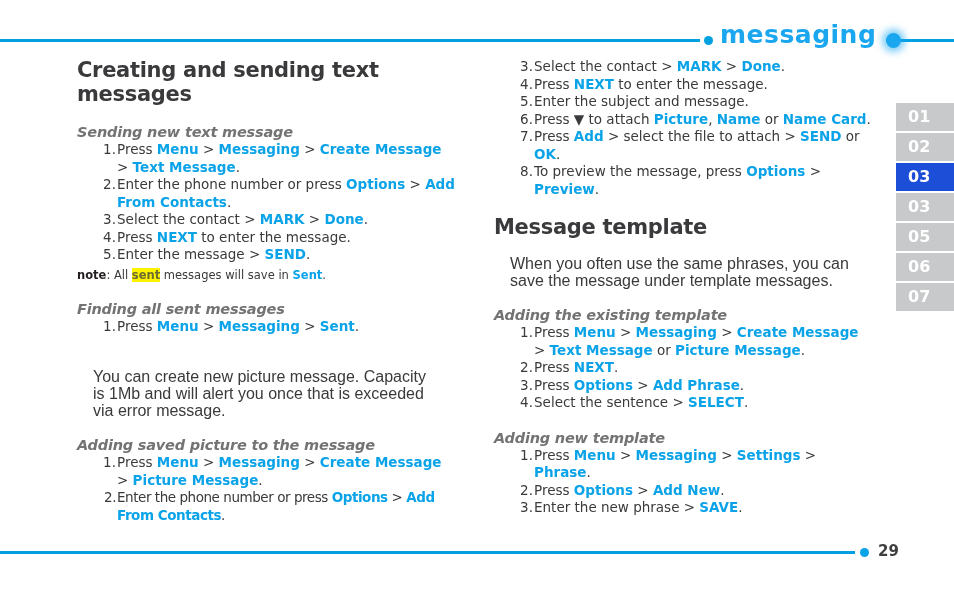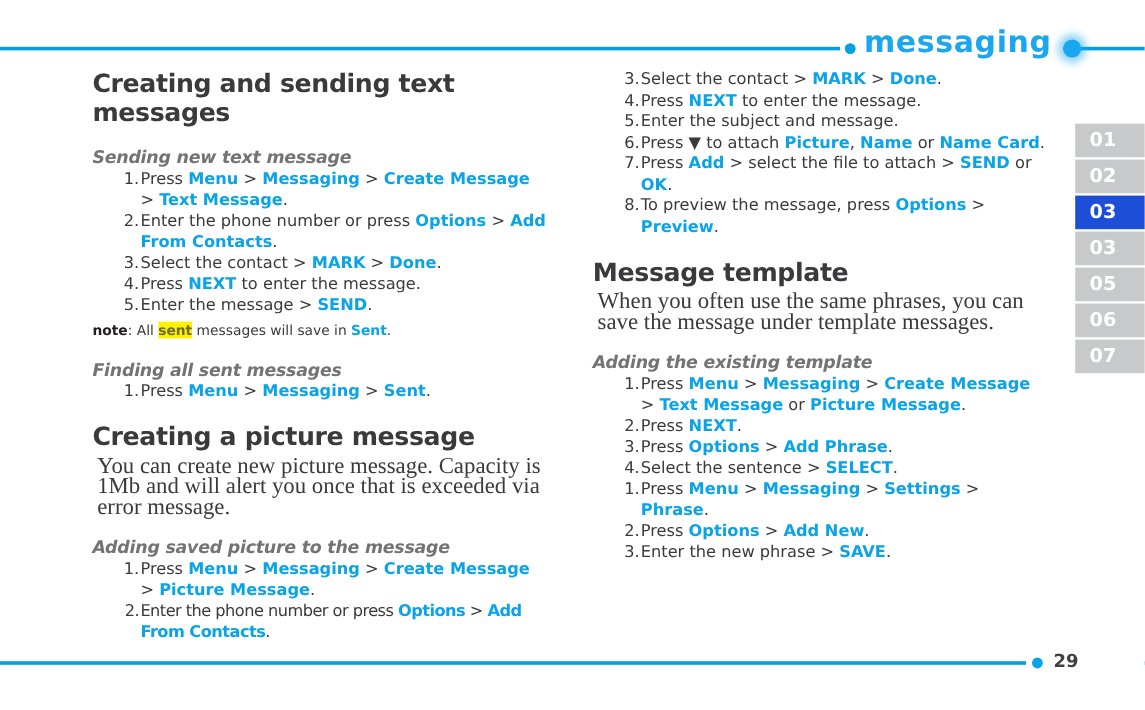--- a/index.html
+++ b/index.html
@@ -150,25 +150,25 @@
   h2.sub {
     margin: 18px 0 1px 0;
     font-size: 14.5px;
     font-weight: bold;
     color: #737373;
     letter-spacing: -0.2px;
     font-family: "DejaVu Sans", sans-serif;
     font-style: italic;
   }
   p.body {
-    margin: 4px;
-    font-size: 19px;
+    margin: 16px;
+    font-size: 16px;
     line-height: 17px;
     color: #3a3a3c;
-    font-family: Liberation Serif, serif;
+    font-family: Liberation Sans, sans-serif;
   }
   ol.steps {
     margin: 0;
     padding: 0 0 0 26px;
     list-style: none;
     counter-reset: step;
   }
   ol.steps > li {
     position: relative;
     font-size: 13.5px;
@@ -243,21 +243,20 @@
       <li><span>Enter the message &gt; </span><span class="k">SEND</span><span>.</span></li>
     </ol>
   <p class="note">
     <b>note</b><span>: All </span><span class="hl">sent</span><span> messages will save in </span><span class="k">Sent</span><span>.</span>
   </p>
   <h2 class="sub">Finding all sent messages</h2>
   <ol class="steps">
       <li><span>Press </span><span class="k">Menu</span><span> &gt; </span><span class="k">Messaging</span><span> &gt; </span><span class="k">Sent</span><span>.</span></li>
     </ol>
   <div class="gap-lg"></div>
-  <h1 class="sec">Creating a picture message</h1>
   <p class="body">You can create new picture message. Capacity is 1Mb and will alert you once that is exceeded via error message.</p>
   <h2 class="sub">Adding saved picture to the message</h2>
   <ol class="steps">
       <li><span>Press </span><span class="k">Menu</span><span> &gt; </span><span class="k">Messaging</span><span> &gt; </span><span class="k">Create Message</span><span> &gt; </span><span class="k">Picture Message</span><span>.</span></li>
       <li class="narrow"><span>Enter the phone number or press </span><span class="k">Options</span><span> &gt; </span><span class="k">Add From Contacts</span><span>.</span></li>
     </ol>
 </div>
 
 <div class="col col-right">
   <ol class="steps" style="counter-reset: step 2;">
@@ -271,20 +270,21 @@
   <div class="gap-lg"></div>
   <h1 class="sec">Message template</h1>
   <p class="body">When you often use the same phrases, you can save the message under template messages.</p>
   <h2 class="sub">Adding the existing template</h2>
   <ol class="steps">
       <li><span>Press </span><span class="k">Menu</span><span> &gt; </span><span class="k">Messaging</span><span> &gt; </span><span class="k">Create Message</span><span> &gt; </span><span class="k">Text Message</span><span> or </span><span class="k">Picture Message</span><span>.</span></li>
       <li><span>Press </span><span class="k">NEXT</span><span>.</span></li>
       <li><span>Press </span><span class="k">Options</span><span> &gt; </span><span class="k">Add Phrase</span><span>.</span></li>
       <li><span>Select the sentence &gt; </span><span class="k">SELECT</span><span>.</span></li>
     </ol>
+  <h2 class="sub">Adding new template</h2>
   <ol class="steps">
       <li><span>Press </span><span class="k">Menu</span><span> &gt; </span><span class="k">Messaging</span><span> &gt; </span><span class="k">Settings</span><span> &gt; </span><span class="k">Phrase</span><span>.</span></li>
       <li><span>Press </span><span class="k">Options</span><span> &gt; </span><span class="k">Add New</span><span>.</span></li>
       <li><span>Enter the new phrase &gt; </span><span class="k">SAVE</span><span>.</span></li>
     </ol>
 </div>
 
 <div class="footer-rule"></div>
 <div class="footer-gap"></div>
 <div class="footer-dot"></div>

